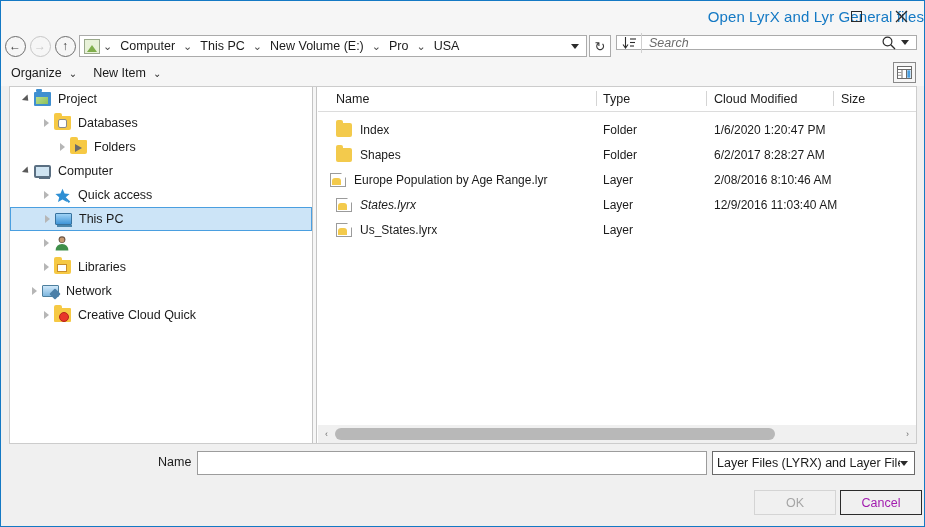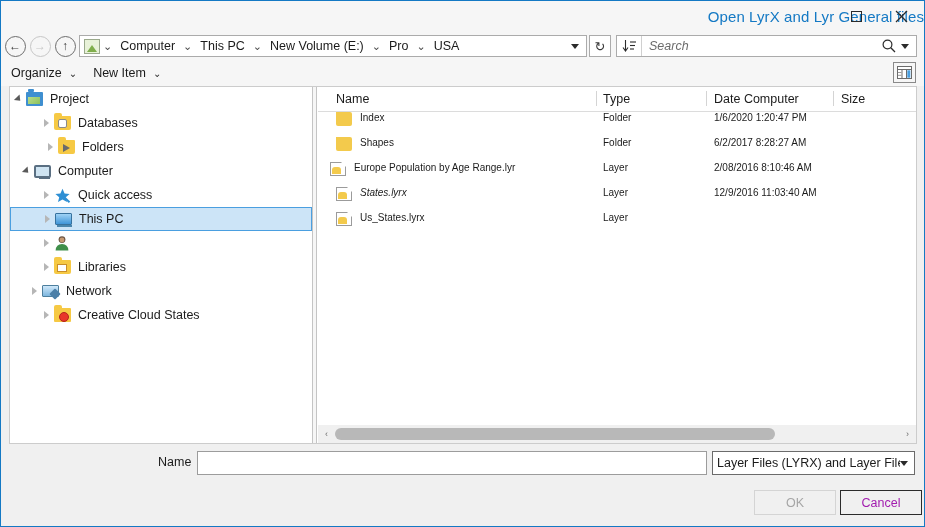--- a/index.html
+++ b/index.html
@@ -159,21 +159,21 @@
     justify-content: center;
     font-size: 13px;
     color: #3a3a3a;
     cursor: default;
   }
 
   .searchbox {
     position: absolute;
     left: 615px; top: 34px;
     width: 301px;
-    height: 22px;
+    height: 15px;
     border: 1px solid #ababab;
     background: #ffffff;
     box-sizing: border-box;
     display: flex;
     align-items: center;
   }
   .sortbtn {
     width: 24px; height: 20px;
     display: flex;
     align-items: center;
@@ -458,22 +458,22 @@
   .frow {
     position: relative;
     height: 25px;
     cursor: default;
   }
   .fcell {
     position: absolute;
     top: 0;
     height: 25px;
     display: flex;
-    align-items: flex-start;
-    font-size: 10px;
+    align-items: flex-end;
+    font-size: 12px;
     color: #1b1b1b;
     white-space: nowrap;
     overflow: hidden;
   }
   .ficon {
     width: 16px; height: 14px;
     margin-right: 8px;
     position: relative;
     flex: none;
   }
@@ -700,35 +700,35 @@
         <rect x="10.3" y="4.3" width="3" height="7.4" fill="#4a9fe0"></rect>
         <line x1="0.9" y1="6.5" x2="4.6" y2="6.5" stroke="#9a9a9a"></line>
         <line x1="0.9" y1="9.3" x2="4.6" y2="9.3" stroke="#9a9a9a"></line>
       </svg>
     </div>
   </div>
 
   <div class="content">
 
     <div class="tree" id="tree-root">
-        <div class="tnode" style="">
+        <div class="tnode" style="padding-left: 8px;">
           <span class="tarrow">
             <span class="exp"></span>
           </span>
           <span class="ticon ic-project"></span>
           <span class="tlabel">Project</span>
         </div>
         <div class="tnode" style="padding-left: 28px;">
           <span class="tarrow">
             <span class="col"></span>
           </span>
           <span class="ticon ic-folder-db"></span>
           <span class="tlabel">Databases</span>
         </div>
-        <div class="tnode" style="padding-left: 32px;">
+        <div class="tnode" style="padding-left: 44px;">
           <span class="tarrow">
             <span class="col"></span>
           </span>
           <span class="ticon ic-folder-fo"></span>
           <span class="tlabel">Folders</span>
         </div>
         <div class="tnode" style="padding-left: 8px;">
           <span class="tarrow">
             <span class="exp"></span>
           </span>
@@ -775,32 +775,32 @@
             <span class="col"></span>
           </span>
           <span class="ticon ic-network"></span>
           <span class="tlabel">Network</span>
         </div>
         <div class="tnode" style="padding-left: 28px;">
           <span class="tarrow">
             <span class="col"></span>
           </span>
           <span class="ticon ic-cc"></span>
-          <span class="tlabel">Creative Cloud States</span>
+          <span class="tlabel">Creative Cloud Quick</span>
         </div>
       </div>
     <div class="splitter"></div>
 
     <div class="filepane">
       <div class="colheader">
         <div class="colh" style="left:18px;">Name</div>
         <div class="colsep" style="left:278px;"></div>
         <div class="colh" style="left:285px;">Type</div>
         <div class="colsep" style="left:388px;"></div>
-        <div class="colh" style="left:396px;">Date Computer</div>
+        <div class="colh" style="left:396px;">Cloud Modified</div>
         <div class="colsep" style="left:515px;"></div>
         <div class="colh" style="left:523px;">Size</div>
       </div>
       <div id="rows-root">
           <div class="frow">
             <div class="fcell" style="left: 18px; width: 258px;">
               <span class="ficon ic-fld"></span>
               <span>Index</span>
             </div>
             <div class="fcell" style="left: 285px; width: 105px;">Folder</div>

